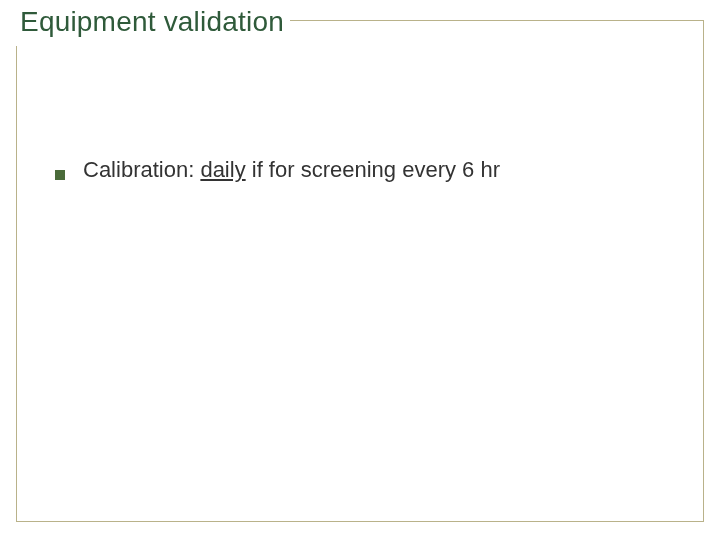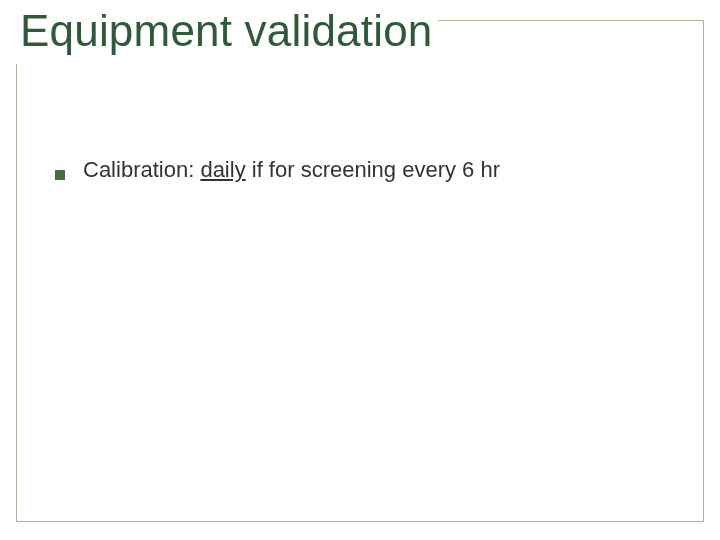--- a/index.html
+++ b/index.html
@@ -19,21 +19,21 @@
     border: 1px solid #b9b28a;
   }
   .title-strip {
     position: absolute;
     left: 14px;
     top: 6px;
     background: #ffffff;
     padding: 0 6px 8px 6px;
   }
   .title-text {
-    font-size: 44px;
+    font-size: 28px;
     color: #2f5a3a;
     letter-spacing: 0.2px;
   }
   .content {
     position: absolute;
     left: 55px;
     top: 156px;
     width: 600px;
   }
   .bullet-row {

